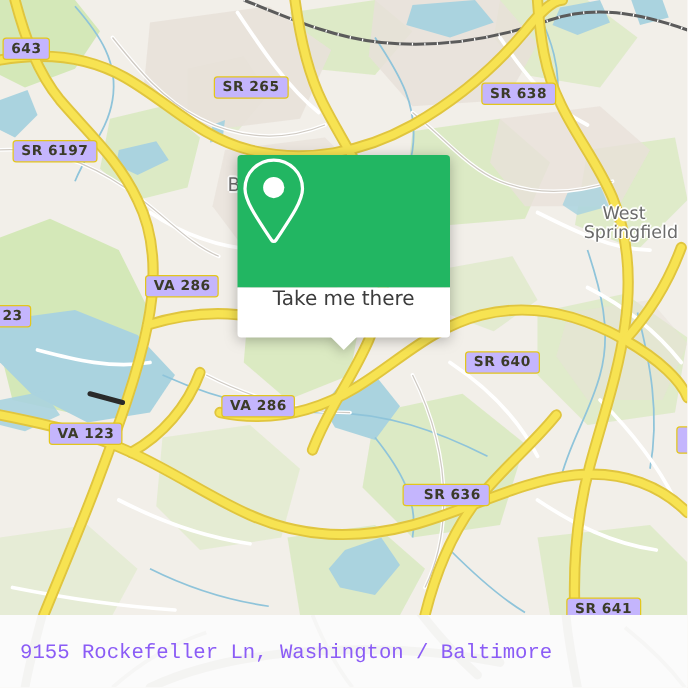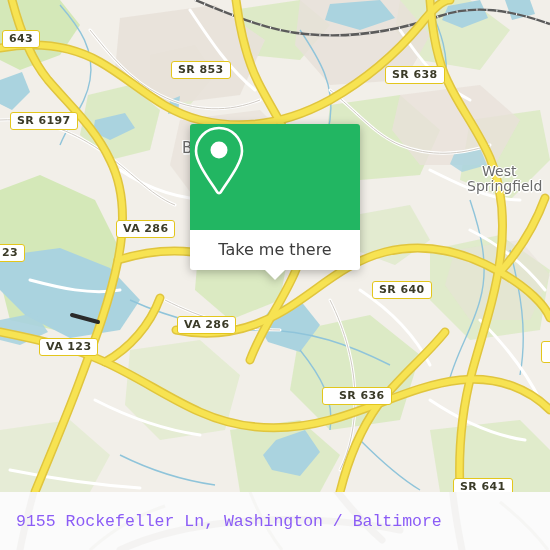--- a/index.html
+++ b/index.html
@@ -29,21 +29,21 @@
   }
   #map svg {
     position: absolute;
     left: 0; top: 0;
     display: block;
   }
 
   
   .shield {
     position: absolute;
-    background: #ffffff;
+    background: #c4b5fd;
     border: 1.5px solid #e3c61c;
     border-radius: 3px;
     color: #3b3b28;
     font-family: "DejaVu Sans", sans-serif;
     font-size: 11px;
     font-weight: bold;
     letter-spacing: 0.4px;
     padding: 1px 6px 2px 6px;
     white-space: nowrap;
     line-height: 13px;
@@ -80,21 +80,21 @@
     border-radius: 3px 3px 0 0;
     display: flex;
     align-items: center;
     justify-content: center;
   }
   #popup-foot {
     background: #ffffff;
     height: 40px;
     border-radius: 0 0 3px 3px;
     display: flex;
-    align-items: center;
+    align-items: flex-start;
     justify-content: center;
     position: relative;
   }
   #popup-foot-label {
     color: #3c3c3c;
     font-size: 16px;
     font-family: "DejaVu Sans", sans-serif;
     line-height: 18px;
   }
   #popup-tail {
@@ -300,21 +300,21 @@
           <path d="M105,362 C130,348 150,325 160,298"></path>
           <path d="M500,272 C520,250 535,225 545,198"></path>
           <path d="M118,260 C150,250 180,248 210,255"></path>
         </g>
 
         <path d="M72,315 L98,322" stroke="#2a2a2a" stroke-width="4" stroke-linecap="round"></path>
       </g>
     </svg>
 
     <div class="shield" style="left:2px;  top:30px;">643</div>
-    <div class="shield" style="left:171px;top:61px;">SR 853</div>
+    <div class="shield" style="left:171px;top:61px;">SR 265</div>
     <div class="shield" style="left:385px;top:66px;">SR 638</div>
     <div class="shield" style="left:10px; top:112px;">SR 6197</div>
     <div class="shield" style="left:116px;top:220px;">VA 286</div>
     <div class="shield" style="left:-5px; top:244px;">23</div>
     <div class="shield" style="left:372px;top:281px;">SR 640</div>
     <div class="shield" style="left:177px;top:316px;">VA 286</div>
     <div class="shield" style="left:39px; top:338px;">VA 123</div>
     <div class="shield" style="left:322px;top:387px;padding-left:16px;">SR 636</div>
     <div class="shield" style="left:453px;top:439px;margin-top:39px;">SR 641</div>
     <div class="shield" style="left:541px;top:341px;width:14px;height:22px;padding:0;"></div>

